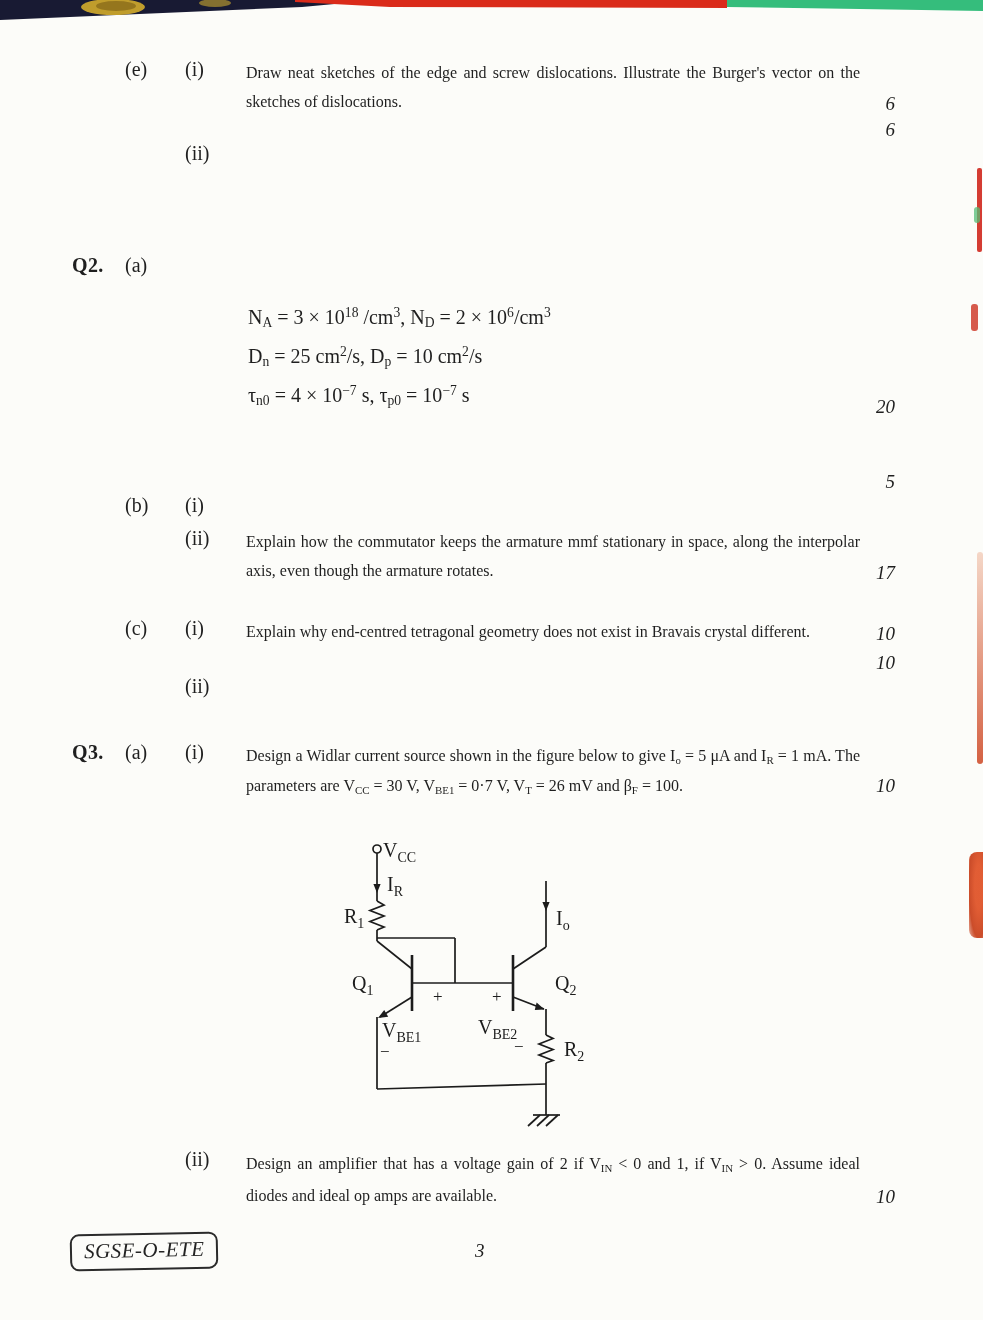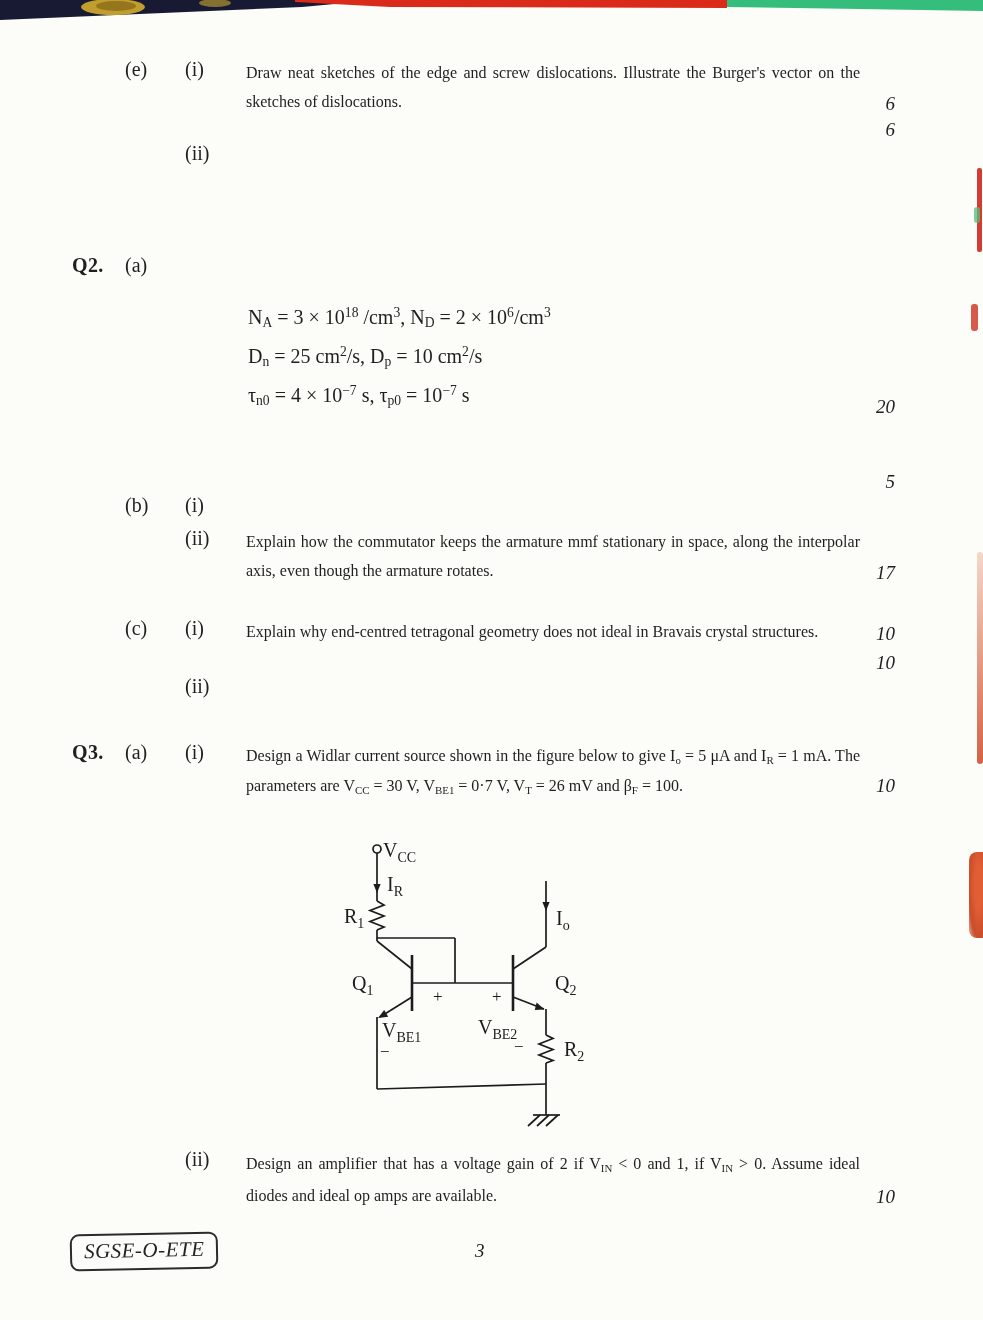--- a/index.html
+++ b/index.html
@@ -90,21 +90,21 @@
 
   <div class="row" style="top:527px">
     <span class="lab lsub">(ii)</span>
     <div class="txt">Explain how the commutator keeps the armature mmf stationary in space, along the interpolar axis, even though the armature rotates.</div>
     <span class="marks">17</span>
   </div>
 
   <div class="row" style="top:617px">
     <span class="lab lpart">(c)</span>
     <span class="lab lsub">(i)</span>
-    <div class="txt">Explain why end-centred tetragonal geometry does not ideal in Bravais crystal structures.</div>
+    <div class="txt">Explain why end-centred tetragonal geometry does not exist in Bravais crystal different.</div>
     <span class="marks">10</span>
   </div>
 
   <div class="row" style="top:675px">
     <span class="lab lsub">(ii)</span>
     <span class="marks">10</span>
   </div>
 
   <div class="row" style="top:741px">
     <span class="lab lq">Q3.</span>

